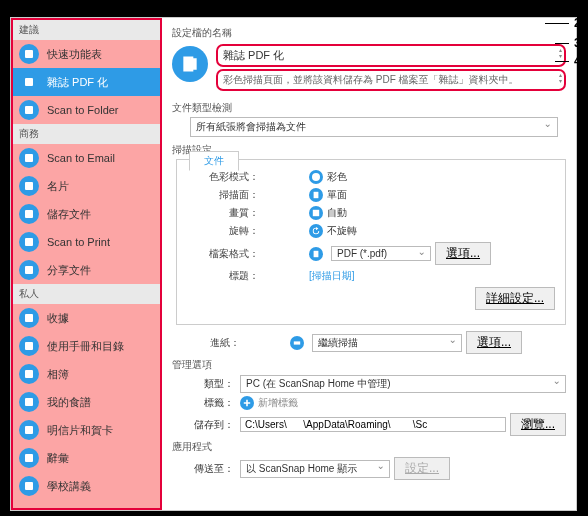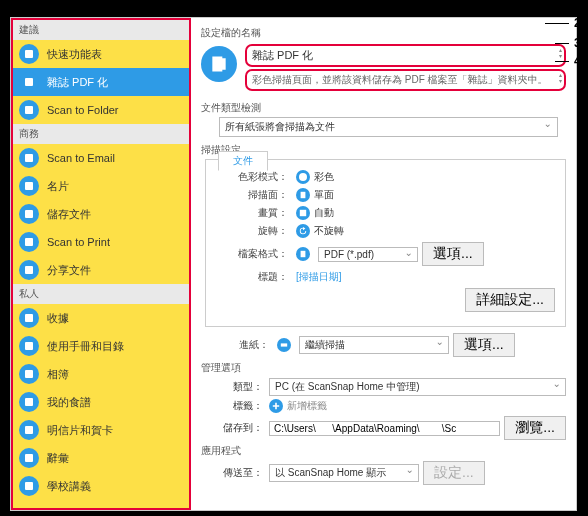--- a/index.html
+++ b/index.html
@@ -1,18 +1,18 @@
 <!DOCTYPE html>
 <html><head>
 <meta charset="utf-8">
 <style>
 * { box-sizing: border-box; margin: 0; padding: 0; font-family: "Microsoft YaHei", "PingFang TC", sans-serif; }
 body { background: #000; width: 588px; height: 516px; position: relative; }
 .app { position: absolute; left: 10px; top: 17px; width: 567px; height: 494px; background: #fff; display: flex; font-size: 11px; color: #333; border: 1px solid #ccc; }
-.sidebar { width: 180px; border: 2px solid #e4003a; background: #fde047; overflow: hidden; }
+.sidebar { width: 151px; border: 2px solid #e4003a; background: #fca5a5; overflow: hidden; }
 .sidebar-section-header { background: #e9e9e9; padding: 3px 6px; font-size: 10px; color: #555; }
 .sidebar-item { display: flex; align-items: center; padding: 4px 6px; gap: 8px; cursor: pointer; }
 .sidebar-item.selected { background: #2e9be6; color: #fff; }
 .icon-circle { width: 20px; height: 20px; border-radius: 50%; background: #2e9be6; display: flex; align-items: center; justify-content: center; flex-shrink: 0; }
 .icon-circle svg { width: 12px; height: 12px; fill: #fff; }
 .main { flex: 1; padding: 4px 10px 10px 10px; overflow: hidden; }
 .section-label { font-size: 10px; color: #555; margin: 4px 0 2px 0; }
 .profile-row { display: flex; gap: 8px; align-items: flex-start; padding: 2px 0 6px 0; }
 .big-icon { width: 36px; height: 36px; border-radius: 50%; background: #2e9be6; display: flex; align-items: center; justify-content: center; flex-shrink: 0; margin-top: 2px; }
 .big-icon svg { width: 20px; height: 20px; fill: #fff; }
@@ -22,24 +22,24 @@
 .spin { position: absolute; right: 2px; top: 1px; display: flex; flex-direction: column; font-size: 6px; color: #888; line-height: 6px; }
 .select-row { display: flex; align-items: center; gap: 4px; margin: 2px 8px 6px 18px; }
 .select { flex: 1; border: 1px solid #bbb; padding: 2px 5px; font-size: 10px; background: #fff; position: relative; }
 .select::after { content: "⌄"; position: absolute; right: 5px; top: 0; color: #888; }
 .scan-group { border: 1px solid #ccc; padding: 6px 10px 10px 10px; margin: 2px 0 6px 4px; position: relative; }
 .tab { position: absolute; top: -9px; left: 12px; background: #fff; border: 1px solid #ccc; border-bottom: 1px solid #fff; padding: 2px 14px; font-size: 10px; color: #2e9be6; }
 .form-row { display: flex; align-items: center; margin: 4px 0; }
 .form-label { width: 80px; text-align: right; padding-right: 8px; font-size: 10px; color: #444; }
 .mini-icon { width: 14px; height: 14px; border-radius: 50%; background: #2e9be6; display: inline-flex; align-items: center; justify-content: center; margin-right: 4px; flex-shrink:0; }
 .mini-icon svg { width: 8px; height: 8px; fill: #fff; }
-.form-value { font-size: 10px; color: #333; display: flex; align-items: center; }
+.form-value { font-size: 10px; color: #333; display: flex; align-items: center; margin-left: 42px; }
 .combo { border: 1px solid #bbb; padding: 1px 18px 1px 5px; font-size: 10px; min-width: 100px; position: relative; background:#fff; }
 .combo::after { content: "⌄"; position: absolute; right: 4px; top: -1px; color: #888; }
-.btn { border: 1px solid #bbb; background: #f0f0f0; padding: 2px 10px; font-size: 14px; }
+.btn { border: 1px solid #bbb; background: #f0f0f0; padding: 2px 10px; font-size: 12px; text-decoration: underline; }
 .btn.disabled { color: #aaa; }
 .link { color: #2e9be6; font-size: 10px; }
 .right-align { display: flex; justify-content: flex-end; margin: 4px 0; }
 .mgmt-row { display:flex; align-items:center; margin:3px 0 3px 18px; }
 .mgmt-label { width:50px; text-align:right; padding-right:6px; font-size:10px; }
 .text-input { border:1px solid #bbb; padding:1px 4px; font-size:10px; flex:1; min-width:0; }
 .callout { position: absolute; color: #000; font-size: 12px; font-weight: bold; }
 .hline { position:absolute; background:#000; height:1px; }
 .vline { position:absolute; background:#000; width:1px; }
 </style>

